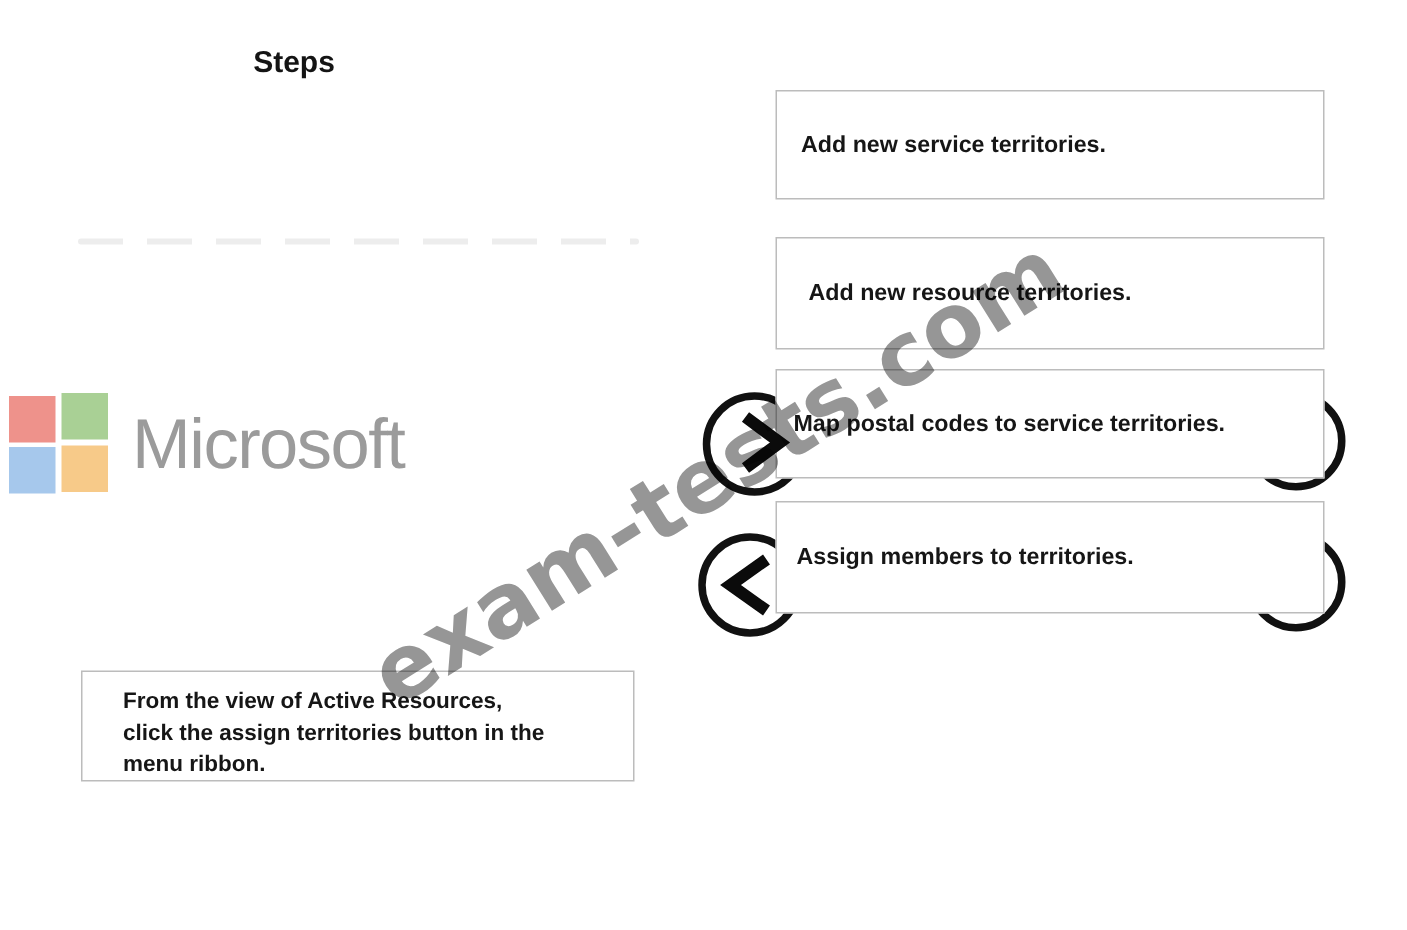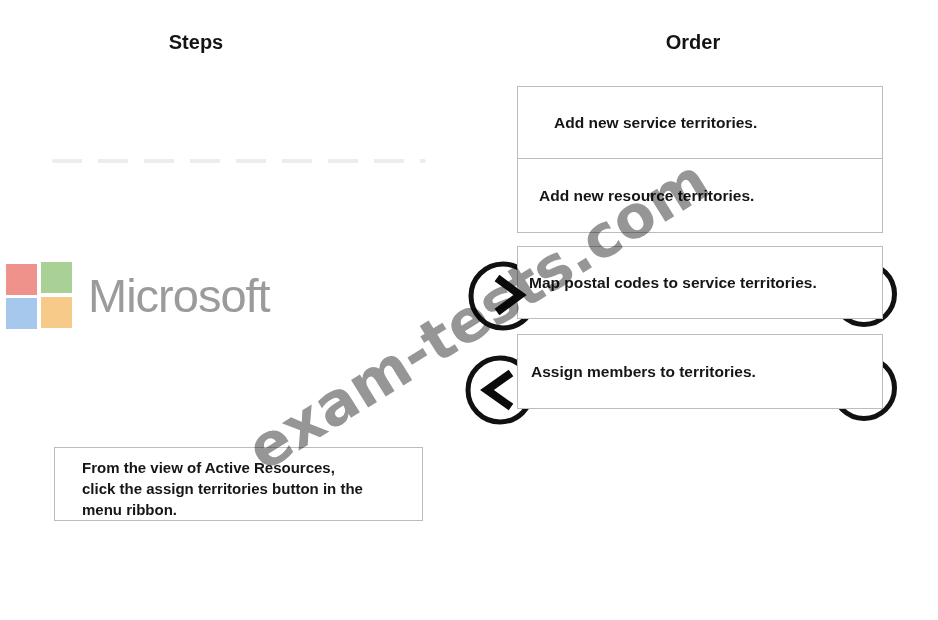--- a/index.html
+++ b/index.html
@@ -16,21 +16,21 @@
   .hdr-steps { left:136px; top:31px; }
   .hdr-order { left:633px; top:31px; }
 
   
   .obox {
     position:absolute; left:517px; width:366px; box-sizing:border-box;
     background:#ffffff; border:1.5px solid #bcbcbc; z-index:2;
     display:flex; align-items:center;
   }
   .obox .lbl { font-size:15.5px; font-weight:700; color:#161616; }
-  .obox1 { top:86px;  height:73px;padding-left:20px; } .obox1 .lbl { padding-left:16px; }
+  .obox1 { top:60px;  height:73px; } .obox1 .lbl { padding-left:16px; }
   .obox2 { top:158px; height:75px; } .obox2 .lbl { padding-left:21px; }
   .obox3 { top:246px; height:73px; } .obox3 .lbl { padding-left:11px; }
   .obox4 { top:334px; height:75px; } .obox4 .lbl { padding-left:13px; }
 
   
   .sbox {
     position:absolute; left:54px; width:369px; box-sizing:border-box;
     background:#ffffff; border:1.5px solid #bcbcbc; z-index:2;
   }
   .sbox1 { top:447px; height:74px;padding-left:20px; }
@@ -80,21 +80,20 @@
   }
 </style>
 </head>
 <body>
 
 <div class="screen">
 
   <div class="ghost-line"></div>
 
   <div class="col-header hdr-steps">Steps</div>
-  <div class="col-header hdr-order">Order</div>
 
   <div class="ms-logo">
     <div class="sq sq-tl"></div>
     <div class="sq sq-tr"></div>
     <div class="sq sq-bl"></div>
     <div class="sq sq-br"></div>
     <div class="ms-text">Microsoft</div>
   </div>
 
   <div class="arrow-btn btn-right">

